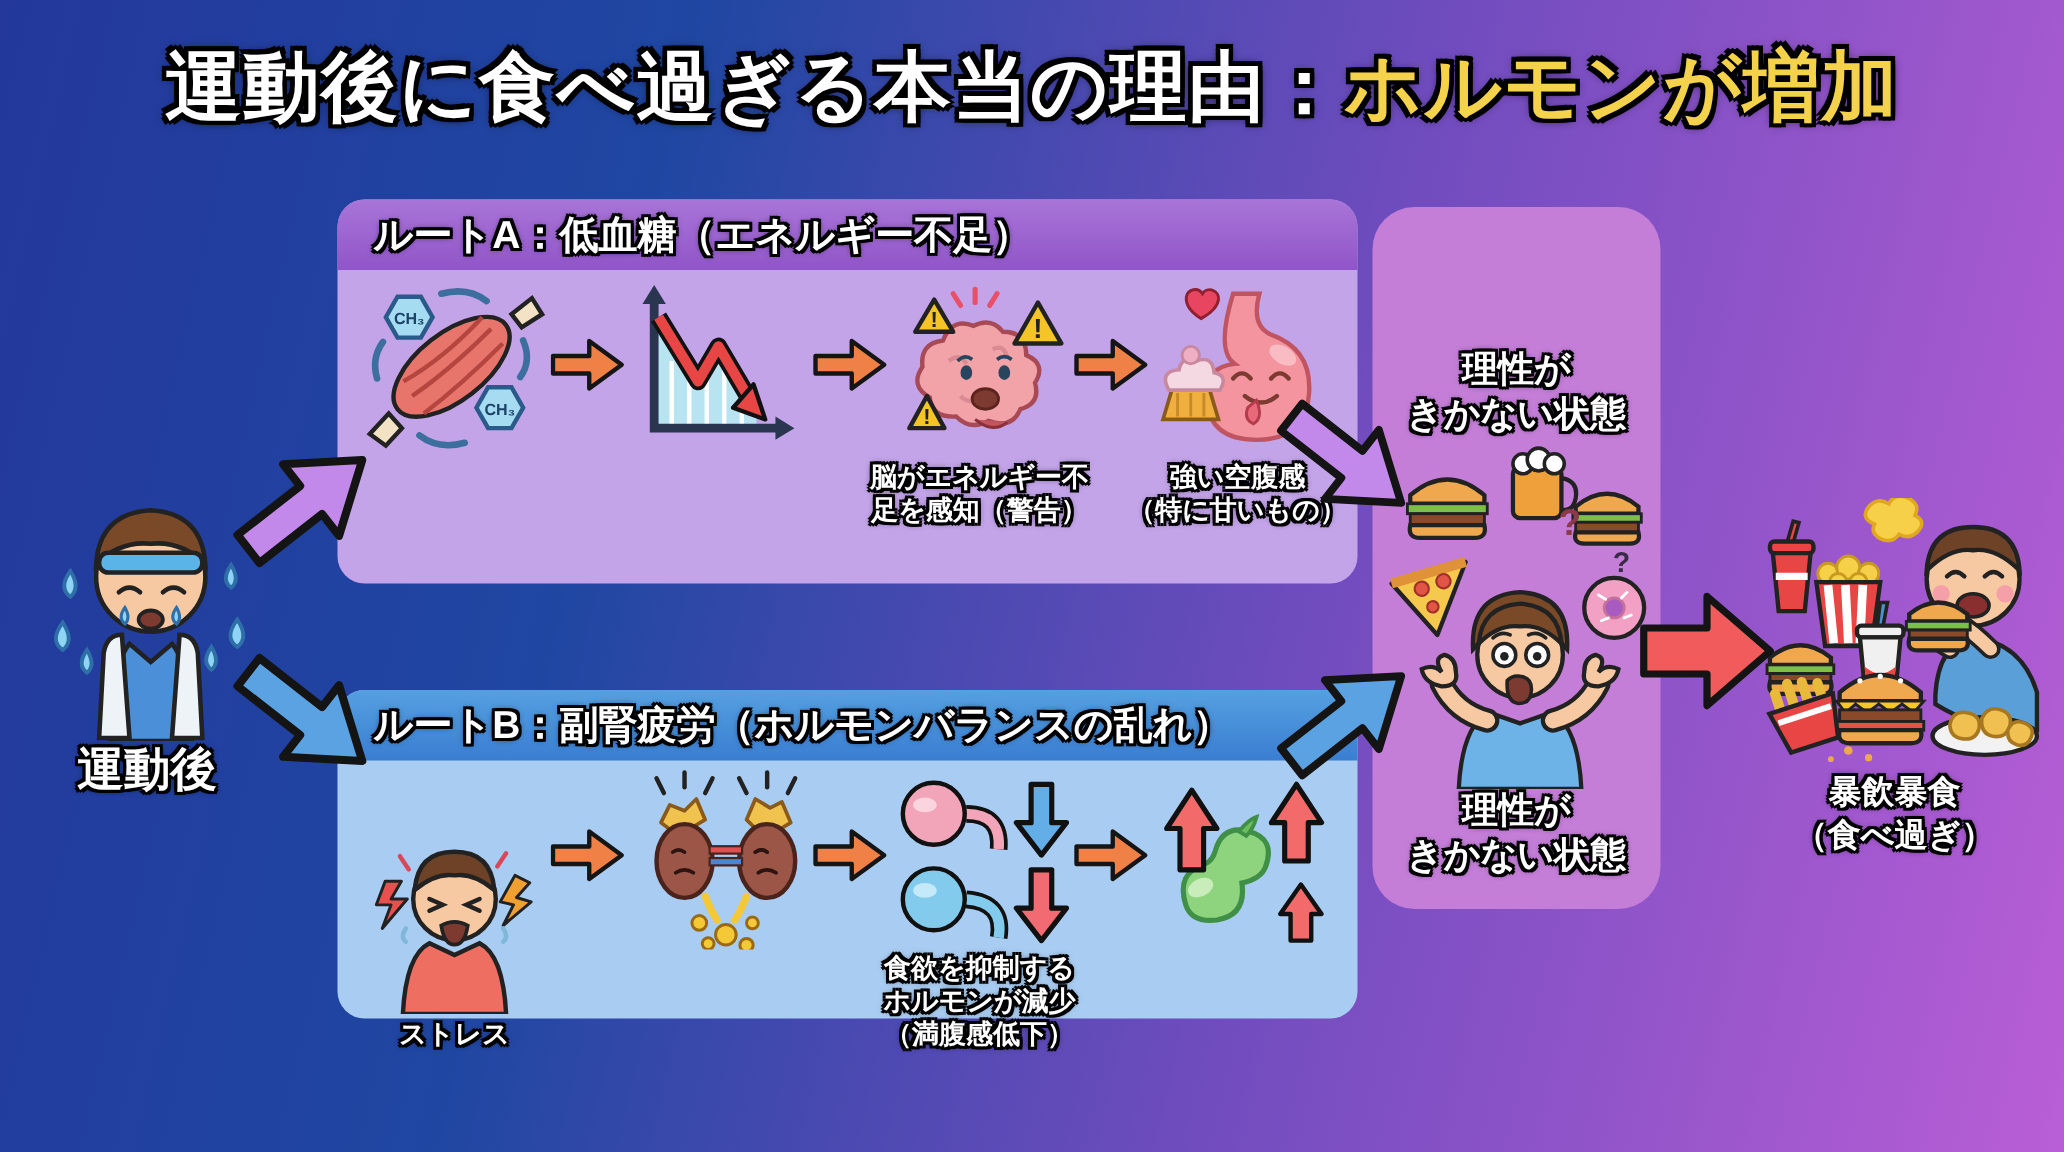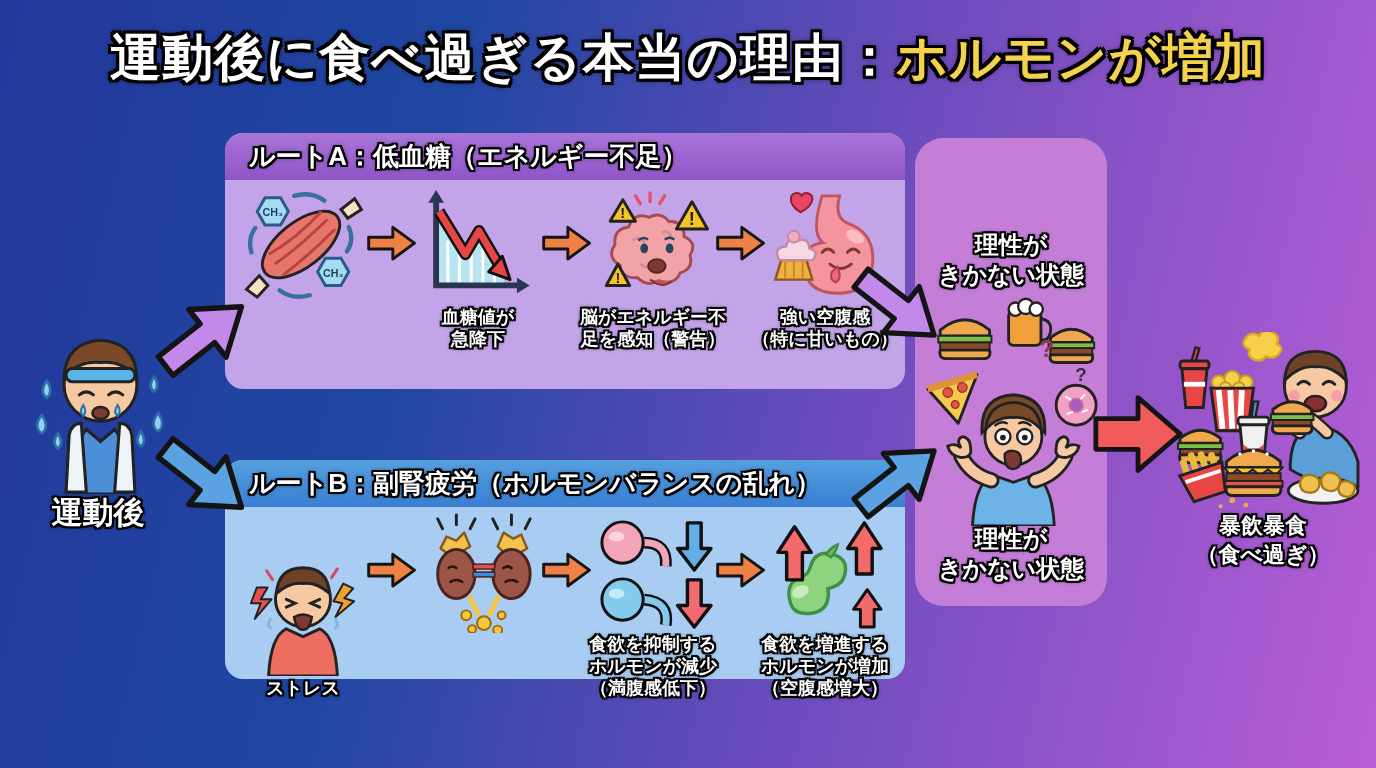--- a/index.html
+++ b/index.html
@@ -2,21 +2,21 @@
 <html><head>
 <meta charset="utf-8">
 <style>
   html,body{margin:0;padding:0;}
   body{font-family:"Liberation Sans","DejaVu Sans",sans-serif;}
   .stage{position:relative;width:1376px;height:768px;overflow:hidden;
     background:linear-gradient(103deg,#24389c 0%,#1f47a2 30%,#6f4cbe 62%,#b95ed6 100%);}
   .ol{color:#fff;font-weight:800;
     text-shadow:2px 2px 0 #000,-2px 2px 0 #000,2px -2px 0 #000,-2px -2px 0 #000,
       0 2px 0 #000,0 -2px 0 #000,2px 0 0 #000,-2px 0 0 #000,0 0 5px #000;}
-  .ml{white-space:pre-line;font-family:Liberation Mono, monospace;}
+  .ml{white-space:pre-line;}
   .title{position:absolute;top:24px;left:0;width:100%;text-align:center;
     font-size:51px;font-weight:900;letter-spacing:1px;color:#fff;
     text-shadow:3px 3px 0 #000,-3px 3px 0 #000,3px -3px 0 #000,-3px -3px 0 #000,
       0 3px 0 #000,0 -3px 0 #000,3px 0 0 #000,-3px 0 0 #000,0 0 7px #000;}
   .title .hl{color:#f5d24c;}
   .routebox{position:absolute;border-radius:18px;z-index:2;}
   .routebox .hdr{height:47px;line-height:47px;border-radius:18px 18px 0 0;
     padding-left:24px;font-size:26px;}
   .routebox .body{position:relative;}
   .box-a{left:225px;top:133px;width:680px;height:256px;background:#c3a4e9;}
@@ -120,22 +120,20 @@
                 <path d="M82 76 V97"></path>
               </g>
             <path d="M22 8 L22 98 L110 98" fill="none" stroke="#2a3550" stroke-width="6"></path>
             <polygon points="22,0 14,13 30,13" fill="#2a3550"></polygon>
             <polygon points="118,98 105,90 105,106" fill="#2a3550"></polygon>
             <polyline points="25,22 52,66 66,42 86,76" fill="none" stroke="#111" stroke-width="12" stroke-linejoin="round"></polyline>
             <polyline points="25,22 52,66 66,42 86,76" fill="none" stroke="#e84545" stroke-width="7" stroke-linejoin="round"></polyline>
             <polygon points="98,92 76,84 90,68" fill="#e84545" stroke="#111" stroke-width="3" stroke-linejoin="round"></polygon>
           </svg>
         </div>
-        <div class="lbl ol ml">血糖値が
-急降下</div>
       </div>
 
       <svg class="oarrow" style="left:317px;" viewBox="0 0 60 46">
           <polygon points="2,16 31,16 31,4 57,23 31,42 31,30 2,30" fill="#ef8147" stroke="#151515" stroke-width="3.5" stroke-linejoin="round"></polygon>
         </svg>
 
       <div class="step" style="left:340px;">
         <div class="icon">
           <svg width="128" height="112" viewBox="0 0 130 115">
             <g stroke="#e8506a" stroke-width="3.5" stroke-linecap="round" fill="none">
@@ -291,23 +289,20 @@
         <div class="icon">
           <svg width="128" height="116" viewBox="0 0 130 118">
             <path d="M30 90 q-7 -22 13 -28 q5 -2 7 -9 q5 -18 23 -13 q18 5 11 24 q-3 8 -16 11 q3 22 -17 25 q-17 2 -21 -10z" fill="#8ed47e" stroke="#3f8f46" stroke-width="3.5"></path>
             <path d="M66 40 q6 -8 12 -10 q-2 8 -7 13z" fill="#6cbc5e" stroke="#3f8f46" stroke-width="2.5"></path>
             <ellipse cx="40" cy="78" rx="9" ry="6" transform="rotate(-25 40 78)" fill="#c8ecba"></ellipse>
             <polygon points="17,38 34,12 51,38 42,38 42,66 26,66 26,38" fill="#f26a6a" stroke="#111" stroke-width="3.5" stroke-linejoin="round"></polygon>
             <polygon points="88,34 105,8 122,34 113,34 113,60 97,60 97,34" fill="#f26a6a" stroke="#111" stroke-width="3.5" stroke-linejoin="round"></polygon>
             <polygon points="94,96 108,76 122,96 115,96 115,114 101,114 101,96" fill="#f26a6a" stroke="#111" stroke-width="3" stroke-linejoin="round"></polygon>
           </svg>
         </div>
-        <div class="lbl ol ml">食欲を増進する
-ホルモンが増加
-（空腹感増大）</div>
       </div>
     </div>
   </div>
 
   <svg class="conn" style="left:848px;top:268px;transform:rotate(38deg);" width="100" height="78" viewBox="0 0 96 74">
       <polygon points="3,26 52,26 52,9 92,37 52,65 52,48 3,48" fill="#c289ea" stroke="#141414" stroke-width="5" stroke-linejoin="round"></polygon>
     </svg>
   <svg class="conn" style="left:848px;top:440px;transform:rotate(-38deg);" width="100" height="78" viewBox="0 0 96 74">
       <polygon points="3,26 52,26 52,9 92,37 52,65 52,48 3,48" fill="#5ba2e2" stroke="#141414" stroke-width="5" stroke-linejoin="round"></polygon>
     </svg>

